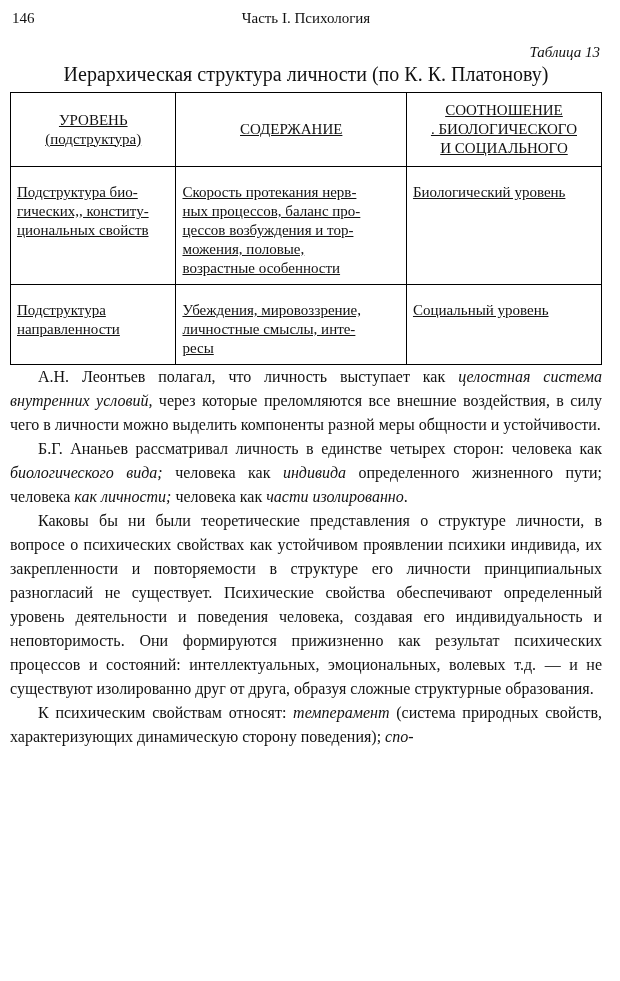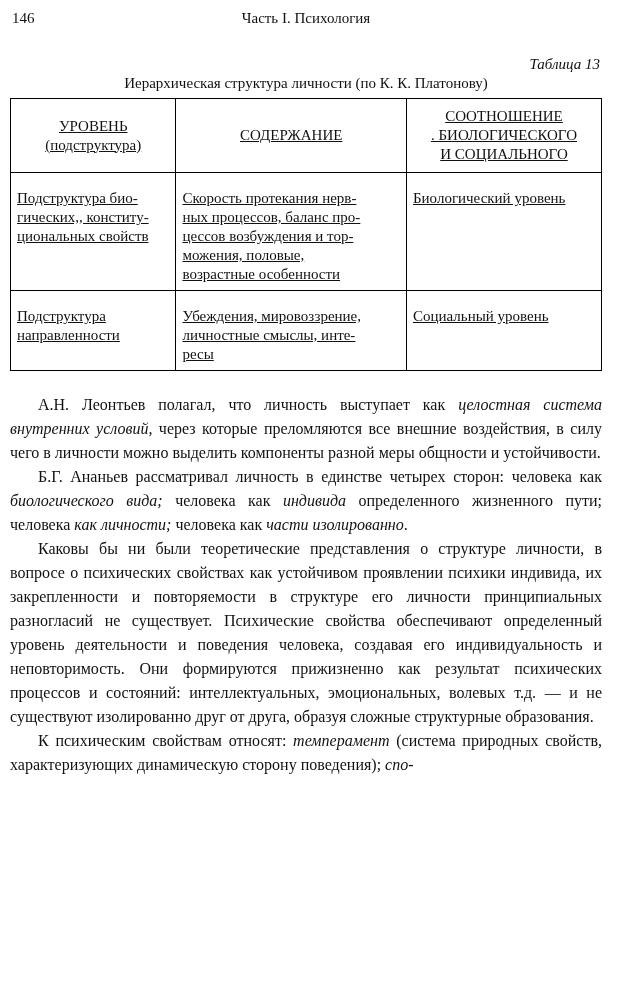--- a/index.html
+++ b/index.html
@@ -26,26 +26,26 @@
   .page-num {
     position: absolute;
     left: 2px;
     top: 0;
     font-size: 15px;
   }
   .table-label {
     text-align: right;
     font-style: italic;
     font-size: 15px;
-    margin-top: 28px;
+    margin-top: 16px;
     padding-right: 2px;
   }
   .table-title {
     text-align: center;
-    font-size: 15px;
+    font-size: 20px;
     margin-top: 2px;
     margin-bottom: 6px;
   }
   table.ptable {
     width: 100%;
     border-collapse: collapse;
     table-layout: fixed;
     text-decoration: underline;
   }
   table.ptable th, table.ptable td {
@@ -59,21 +59,20 @@
   }
   table.ptable th {
     text-align: center;
     vertical-align: middle;
     padding: 8px 4px;
   }
   table.ptable col.c1 { width: 28%; }
   table.ptable col.c2 { width: 39%; }
   table.ptable col.c3 { width: 33%; }
   .body-text {
-    margin-top: 22px;
     font-size: 16px;
     line-height: 24px;
     text-align: justify;
   }
   .body-text p.para {
     text-indent: 28px;
   }
   .body-text i { font-style: italic; }
 </style>
 </head>

